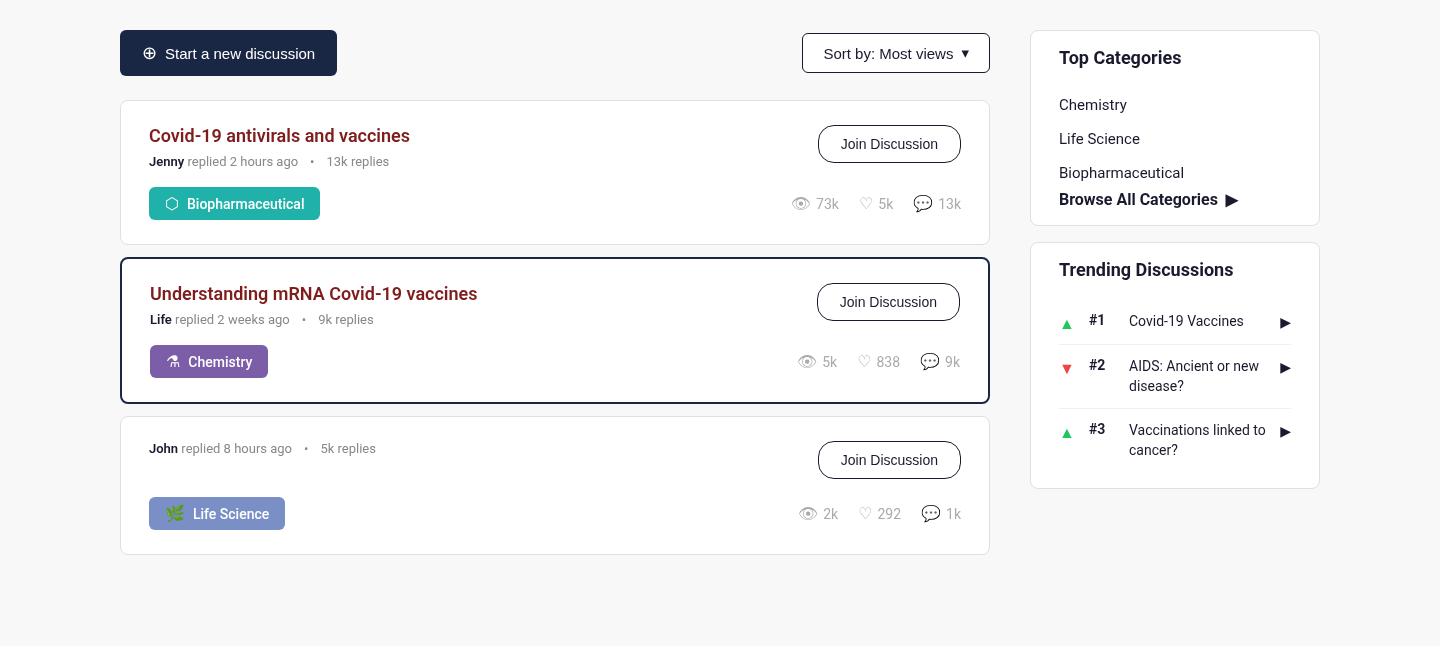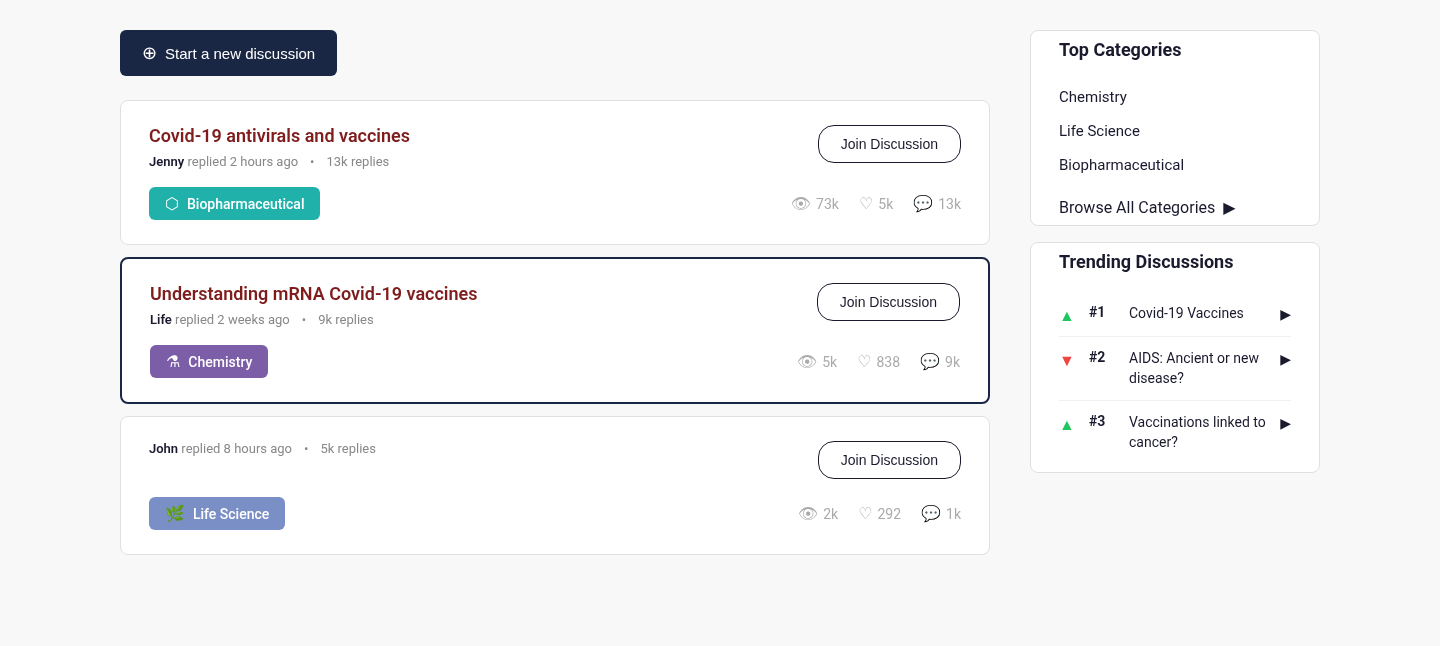--- a/index.html
+++ b/index.html
@@ -138,21 +138,21 @@
     .stat-icon { font-size: 16px; }
     
     .sidebar {
       width: 290px;
       flex-shrink: 0;
     }
     .sidebar-card {
       background: #fff;
       border: 1.5px solid #e0e0e0;
       border-radius: 8px;
-      padding: 8px 28px;
+      padding: 16px 28px;
       margin-bottom: 16px;
     }
     .sidebar-card-title {
       font-size: 18px;
       font-weight: 700;
       color: #1a1a2e;
       margin-bottom: 20px;
     }
     .category-list {
       list-style: none;
@@ -161,23 +161,22 @@
       padding: 8px 0;
       font-size: 15px;
       color: #1a1a2e;
       border-bottom: none;
     }
     .browse-all {
       display: flex;
       align-items: center;
       gap: 8px;
       font-size: 16px;
-      font-weight: 400;
-      color: #1a1a2e;
-      margin-top: 16px;
+      font-weight: 700;
+      color: #1a1a2e;
       cursor: pointer;
     }
     
     .trending-item {
       display: flex;
       align-items: flex-start;
       gap: 12px;
       padding: 12px 0;
       border-bottom: 1px solid #f0f0f0;
       cursor: pointer;
@@ -214,20 +213,24 @@
 <body>
 
 <div class="page-container">
 
   <div class="main-content">
 
     <div class="toolbar">
       <button class="start-btn">
         <span class="plus-icon">⊕</span>
         <span>Start a new discussion</span>
+      </button>
+      <button class="sort-btn">
+        <span>Sort by: Most views</span>
+        <span>▾</span>
       </button>
     </div>
 
     <div id="discussion-list">
         <div class="discussion-card">
     <div class="card-top">
       <div>
         <div class="card-title">Covid-19 antivirals and vaccines</div>
         <div class="card-meta">
           <span><strong>Jenny</strong> <span>replied 2 hours ago</span></span>

